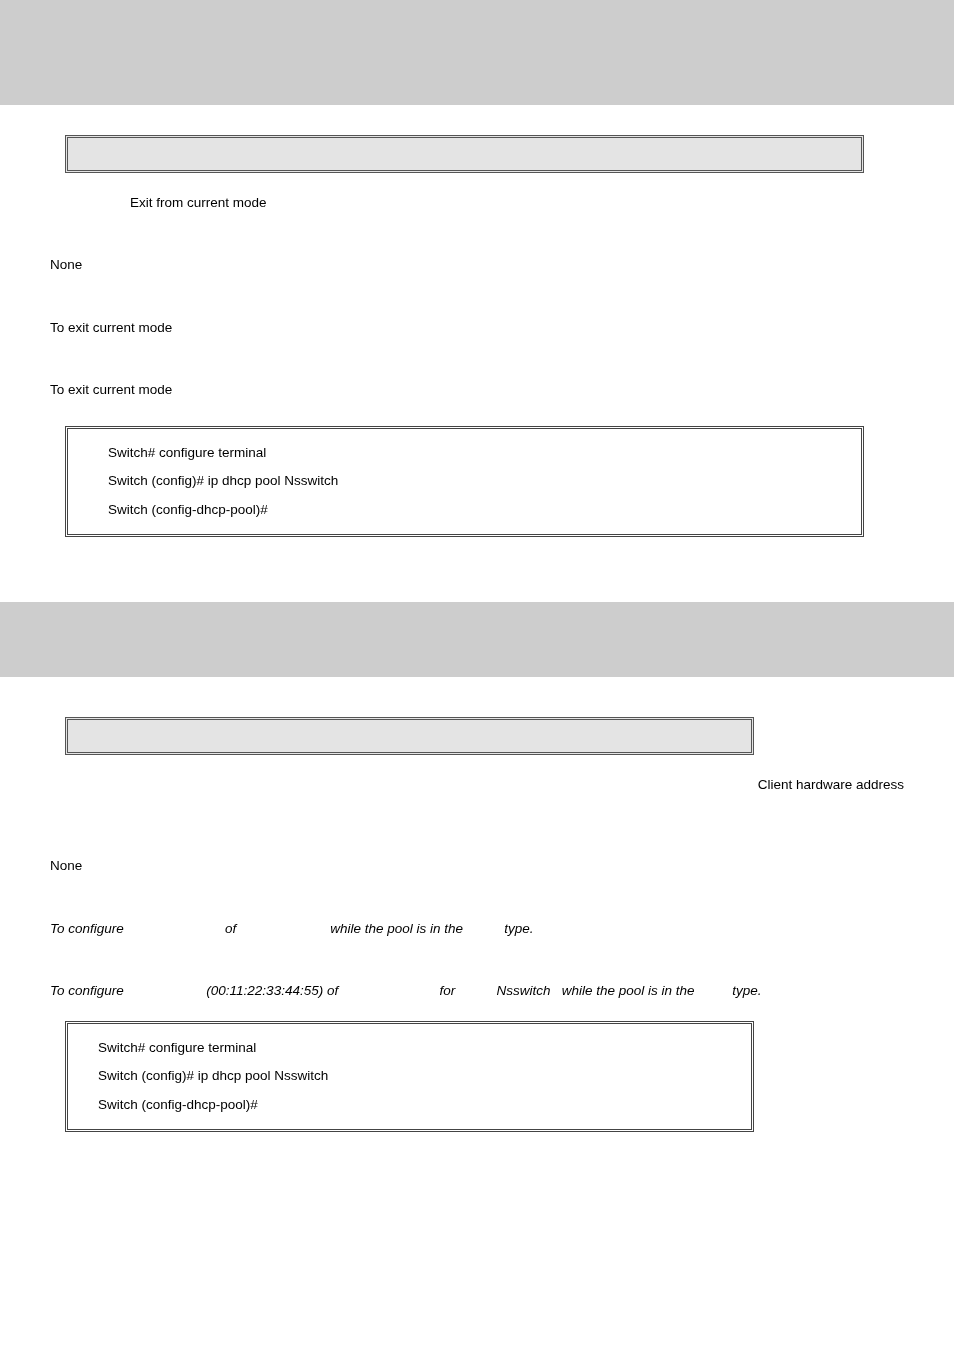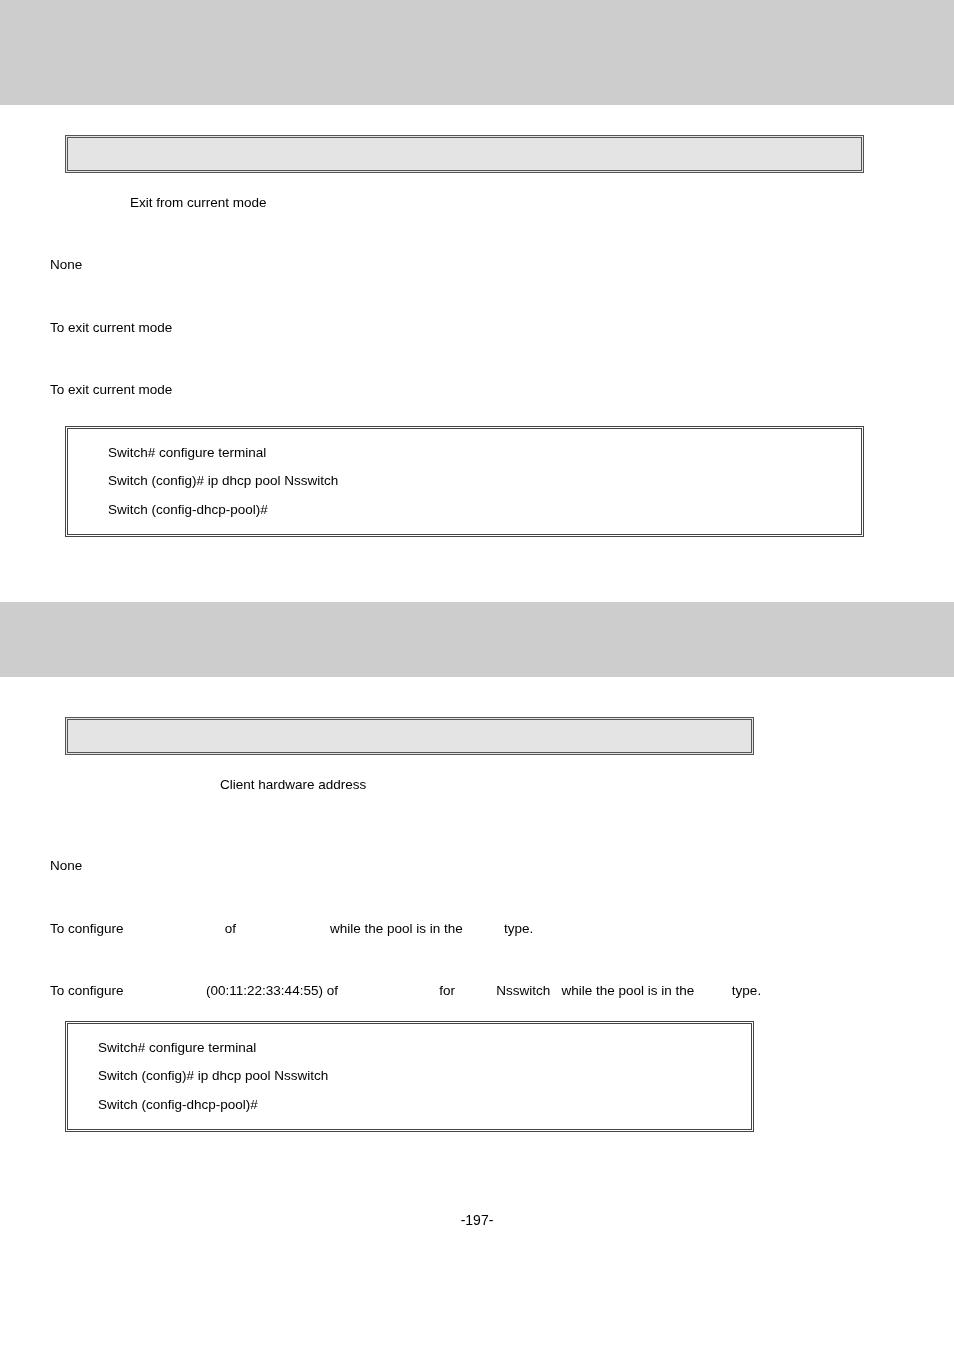--- a/index.html
+++ b/index.html
@@ -59,21 +59,21 @@
   }
   .bodytext {
     font-size: 13.5px;
     line-height: 1.5;
   }
   .block {
     margin-bottom: 6px;
   }
   .spacer-sm { height: 20px; }
   .spacer-lg { height: 42px; }
-  .sentence { display: inline-block; }
+  .sentence { display: inline-block; font-style: italic; }
   .sentence span { white-space: pre; }
   .footer {
     text-align: center;
     font-size: 14px;
     padding-top: 80px;
   }
 </style>
 </head>
 <body>
 
@@ -104,21 +104,21 @@
 
   <div style="height:65px;"></div>
 
   
   <div class="mid-bar"></div>
 
   
   <div class="outlined-box" style="margin-right:150px;"></div>
 
   <div class="spacer-sm"></div>
-  <div class="bodytext" style="padding-left:170px;">Client hardware address</div>
+  <div class="bodytext" style="padding-left:170px;text-align:right;">Client hardware address</div>
   <div style="height:6px;"></div>
 
   <div style="height:55px;"></div>
   <div class="bodytext">None</div>
 
   <div class="spacer-lg"></div>
   <div class="bodytext sentence">
     <span>To configure </span><span>                         </span><span> of </span><span>                       </span><span> while the pool is in the </span><span>         </span><span> type.</span>
   </div>
 
@@ -127,14 +127,13 @@
     <span>To configure </span><span>                    </span><span> (00:11:22:33:44:55) of </span><span>                         </span><span> for </span><span>          </span><span>Nsswitch</span><span>   while the pool is in the </span><span>        </span><span> type.</span>
   </div>
 
   <div class="spacer-sm"></div>
   <div class="outlined-white2" style="margin-right:150px;">
     <div>Switch# configure terminal</div>
     <div>Switch (config)# ip dhcp pool Nsswitch</div>
     <div>Switch (config-dhcp-pool)#</div>
   </div>
 
-  <div class="footer">-197-</div>
 </div>
 
 </body></html>

